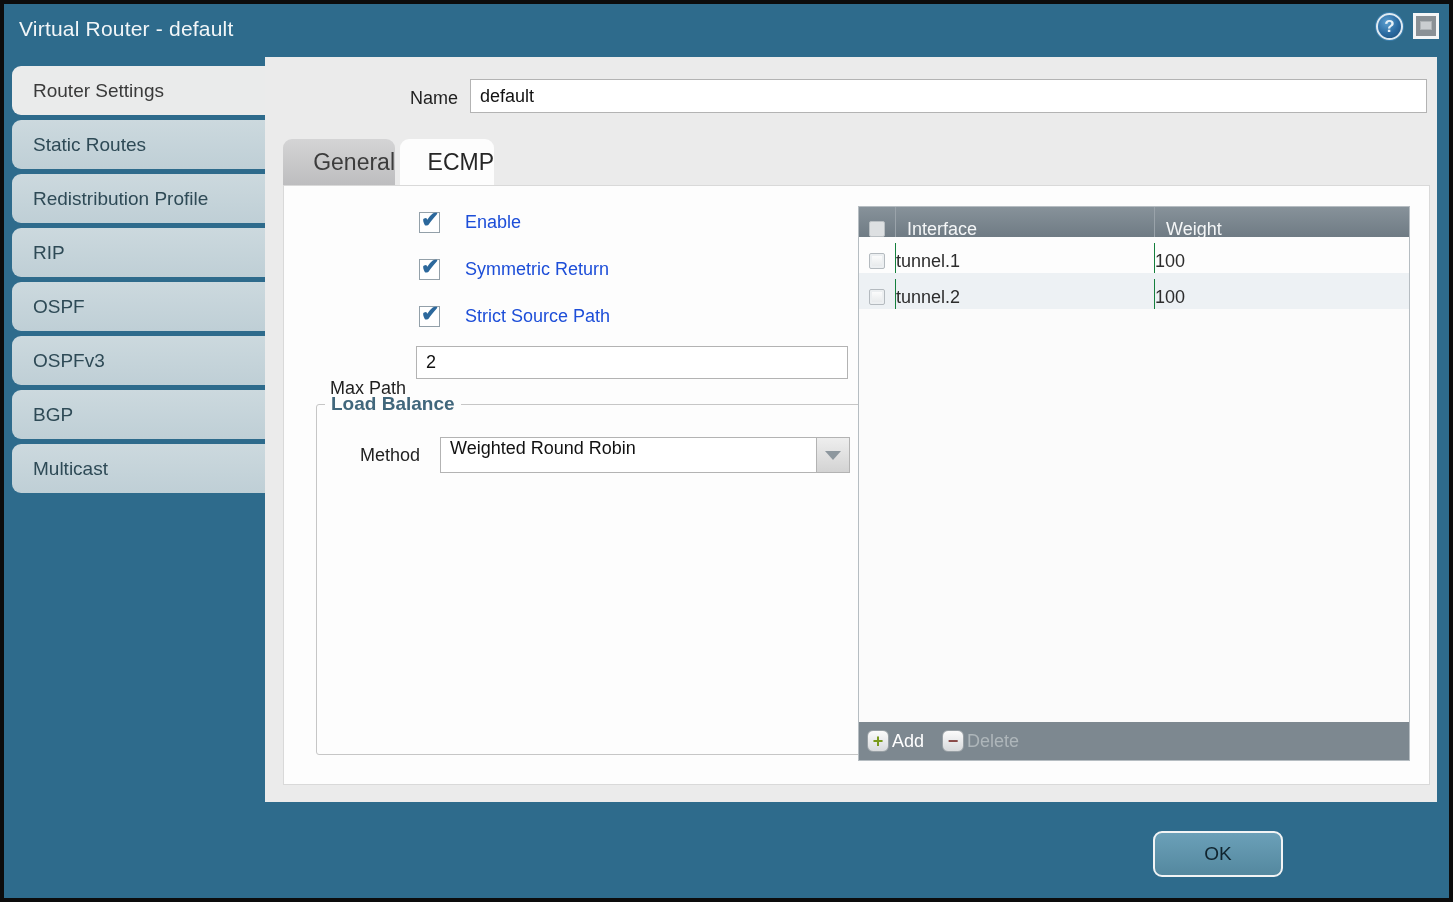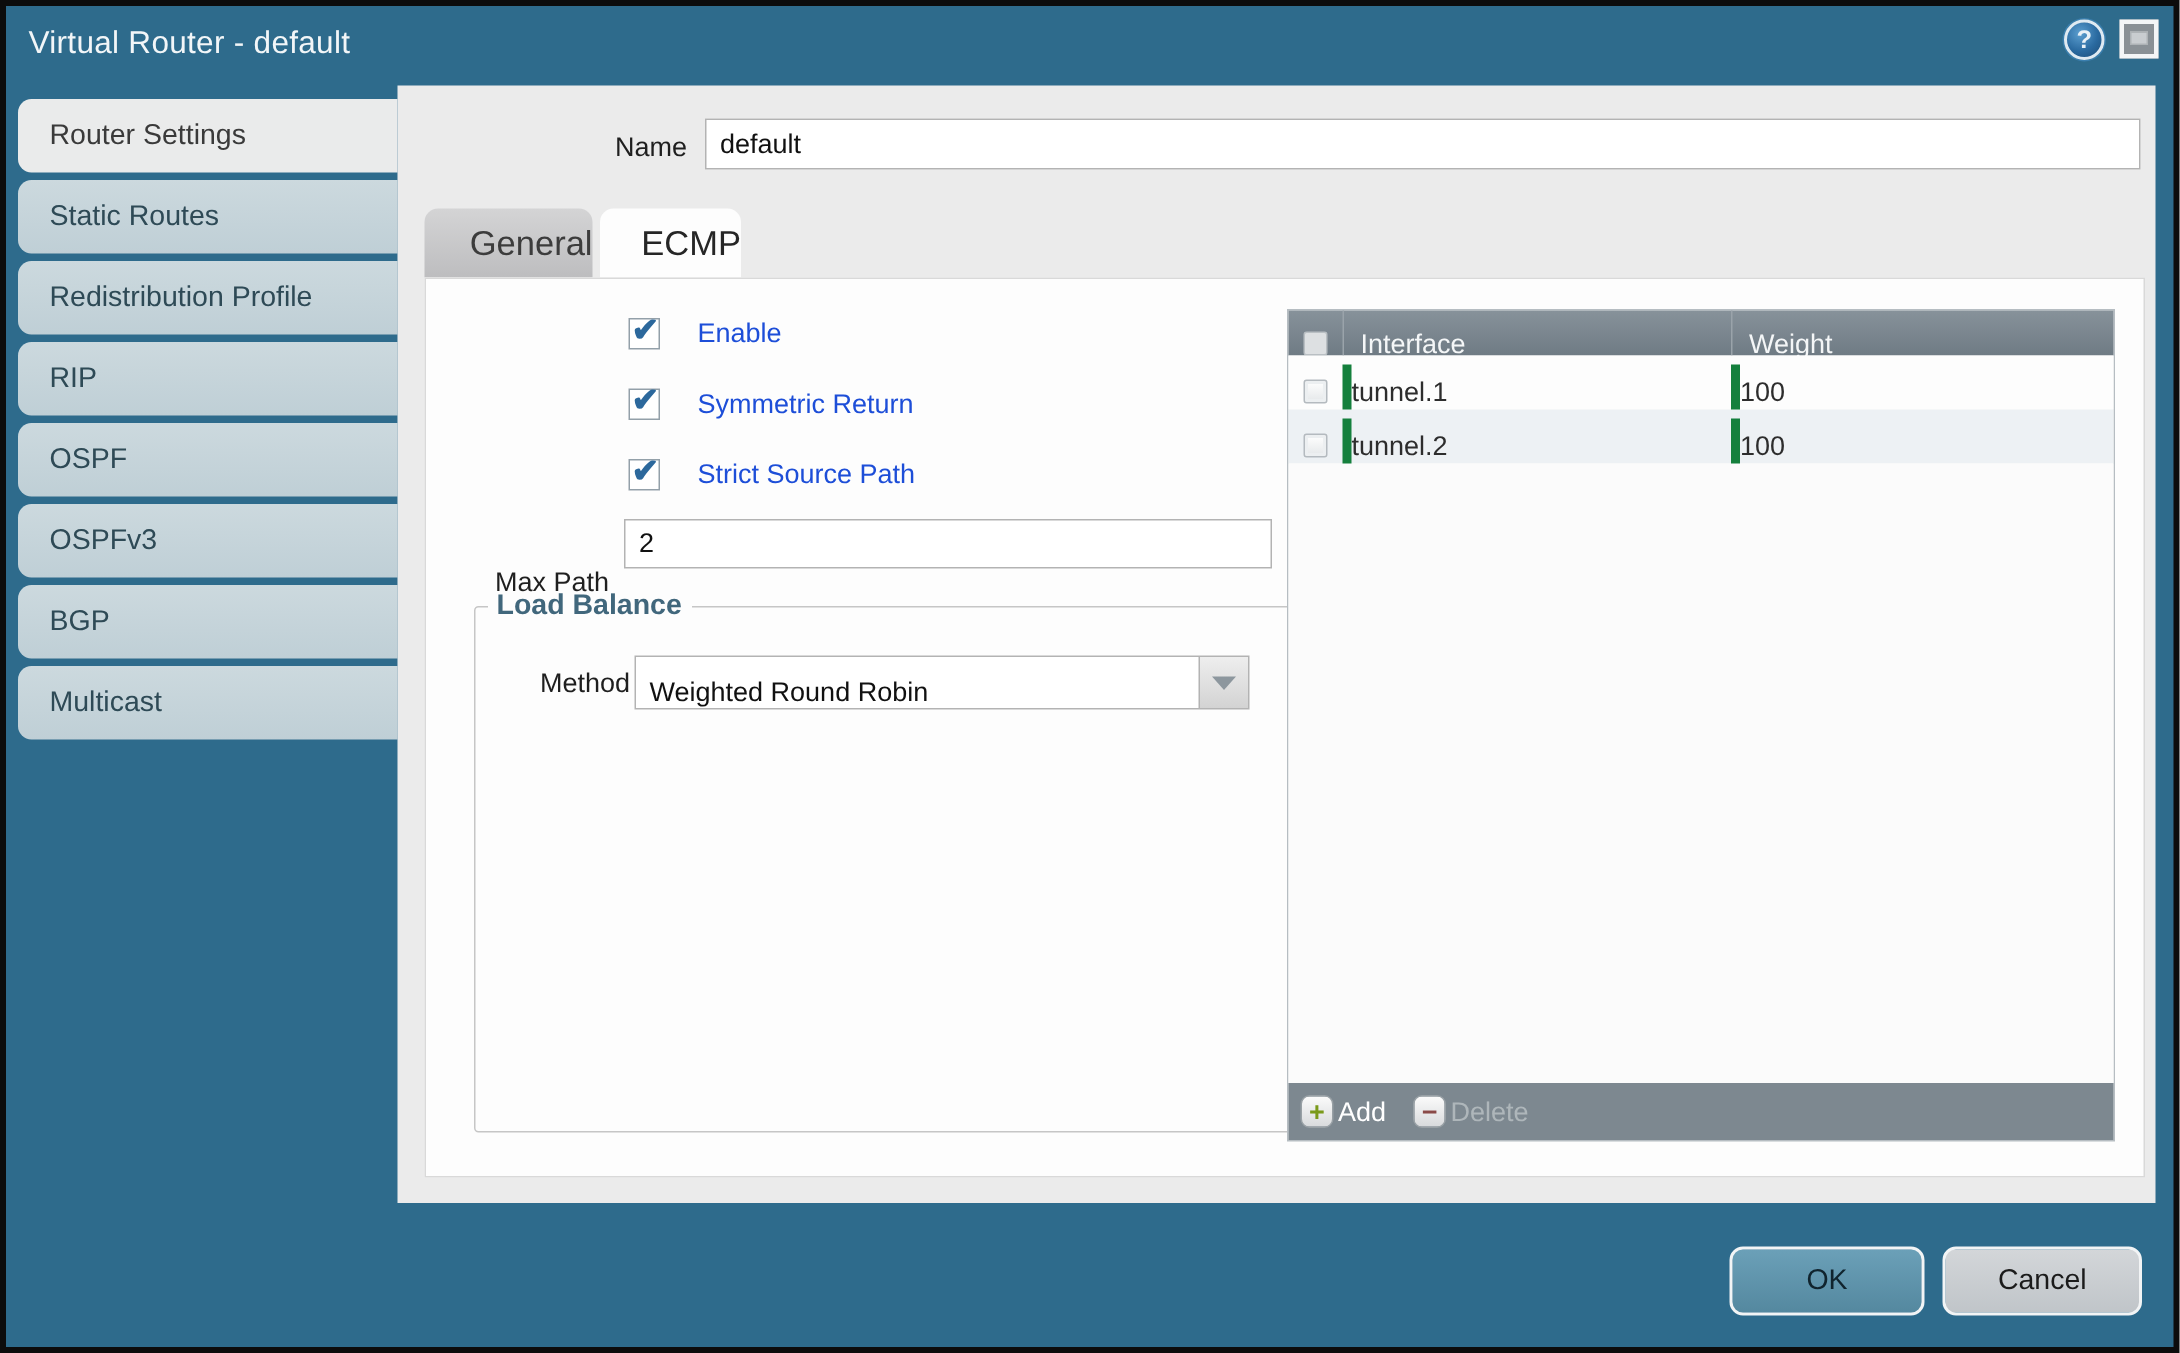--- a/index.html
+++ b/index.html
@@ -50,40 +50,40 @@
 
   .maxpath-label { position:absolute; left:0; top:168px; width:122px; text-align:right; font-size:18px; color:#1f1f1f;margin-top:24px; }
   .maxpath-input { position:absolute; left:132px; top:160px; width:432px; height:33px; background:#fff;
     border:1px solid #b3b3b3; font-family:"Liberation Sans",sans-serif; font-size:18px; color:#111; padding:0 9px; }
 
   fieldset.lb { position:absolute; left:32px; top:207px; width:553px; height:362px;
     border:1px solid #c6c6c6; border-radius:3px; background:#fdfdfd; }
   fieldset.lb legend { margin-left:8px; padding:0 6px; font-size:19px; font-weight:bold; color:#41677c; }
   .method-row { display:flex; align-items:center; margin-top:22px; }
   .method-label { width:103px; text-align:right; font-size:18px; color:#1f1f1f; flex:none; }
-  .select { margin-left:3px; width:410px; height:36px; border:1px solid #b3b3b3; background:#fff;
-    display:flex; align-items:flex-end; cursor:pointer; }
+  .select { margin-left:20px; width:410px; height:36px; border:1px solid #b3b3b3; background:#fff;
+    display:flex; align-items:flex-start; cursor:pointer; }
   .select-value { flex:1; font-size:18px; color:#111; padding-left:9px; }
   .select-btn { width:33px; height:100%; border-left:1px solid #b3b3b3;
     background:linear-gradient(180deg,#eeeeee 0%, #d3d3d3 100%); display:flex; align-items:center; justify-content:center; cursor:pointer; }
   .select-arrow { width:0; height:0; border-left:8px solid transparent; border-right:8px solid transparent; border-top:9px solid #8d979e; }
 
   
   .ifc-table { position:absolute; left:574px; top:20px; width:552px; height:555px;
     border:1px solid #b6bdc2; background:#fbfbfb; display:flex; flex-direction:column; }
   .t-head { height:30px; flex:none; background:linear-gradient(180deg,#87929a 0%, #6f7b84 100%);
     display:grid; grid-template-columns:36px 259px 1fr; align-items:center; }
   .t-head .hcell { color:#f4f6f7; font-size:18px; padding-left:11px; height:100%; line-height:44px;
     border-left:1px solid #9aa3aa; }
   .t-head .hcb-wrap { display:flex; align-items:center; justify-content:center; height:100%; }
   .head-cb { width:16px; height:16px; background:#dde0e2; border:1px solid #b9bfc3; border-radius:2px; cursor:pointer; }
   .t-row { height:36px; flex:none; display:grid; grid-template-columns:36px 259px 1fr; align-items:center;
     font-size:18px; color:#2d2d2d; cursor:pointer; }
   .t-row.odd { background:#fdfdfd; } .t-row.even { background:#edf1f4; }
-  .t-row .cell { border-left:6px solid #15803d; height:100%; line-height:36px;margin-top:12px; }
+  .t-row .cell { border-left:1px solid #15803d; height:100%; line-height:36px;margin-top:12px; }
   .row-cb-wrap { display:flex; align-items:center; justify-content:center; }
   .row-cb { width:16px; height:16px; border:1px solid #b4babf; border-radius:2px;
     background:linear-gradient(180deg,#ffffff 0%, #e4e7e9 100%); box-shadow:inset 0 0 0 2px #eceff1; cursor:pointer; }
   .t-fill { flex:1; background:#fbfbfb; }
   .t-foot { height:38px; flex:none; background:#7d8890; display:flex; align-items:center; padding-left:8px; }
   .t-btn { display:flex; align-items:center; cursor:pointer; margin-right:18px; }
   .t-btn-icon { width:22px; height:22px; border-radius:6px; border:1px solid #98a0a5;
     background:linear-gradient(180deg,#fbfbfb 0%, #d8dadc 100%); text-align:center; line-height:20px;
     font-size:18px; font-weight:bold; }
   .add-glyph { color:#7a9a1a; }
@@ -201,15 +201,14 @@
             <span class="t-btn-icon"><span class="minus-glyph">−</span></span>
             <span class="t-btn-label del-label">Delete</span>
           </span>
         </div>
       </div>
 
     </div>
   </div>
 
   <div class="btn btn-ok">OK</div>
-  <div class="btn btn-cancel">Cancel</div>
 
 </div>
 
 </body></html>

